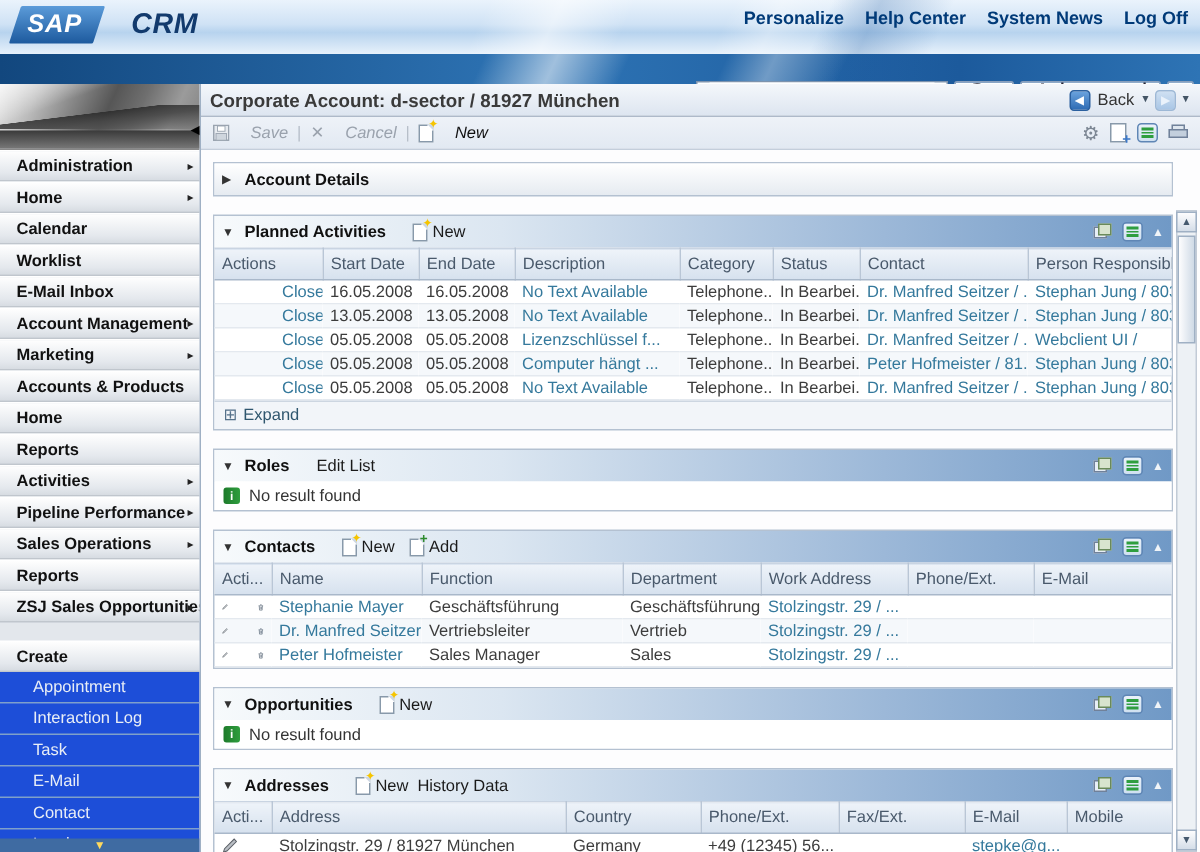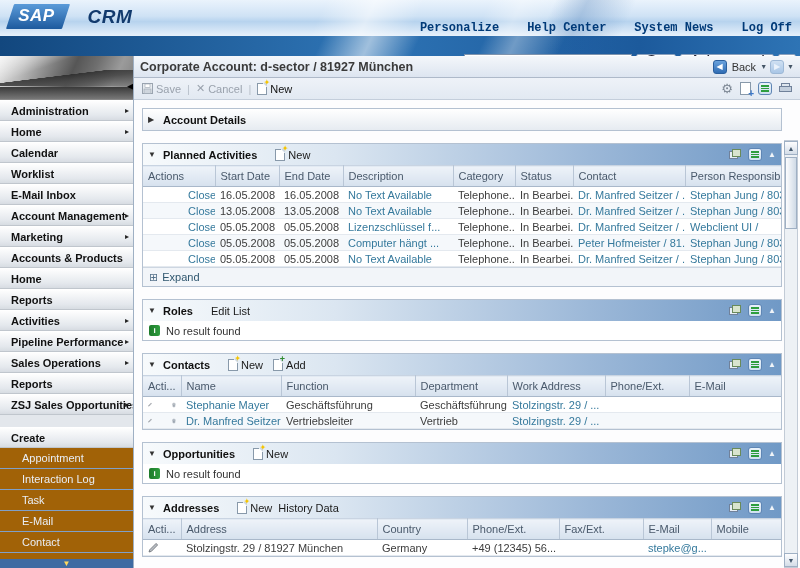--- a/index.html
+++ b/index.html
@@ -13,21 +13,21 @@
     background:
       linear-gradient(115deg, rgba(255,255,255,0) 40%, rgba(255,255,255,.55) 46%, rgba(255,255,255,0) 52%),
       linear-gradient(115deg, rgba(255,255,255,0) 60%, rgba(255,255,255,.35) 64%, rgba(255,255,255,0) 70%),
       linear-gradient(115deg, rgba(30,90,160,0) 68%, rgba(30,90,160,.25) 72%, rgba(30,90,160,0) 78%);
     pointer-events:none; }
   .logo-wrap { position:absolute; left:10px; top:4px; display:flex; align-items:center; }
   .sap-shape { display:inline-block; background:linear-gradient(180deg,#5b9bd9 0%,#1d5a9e 100%);
     transform:skewX(-18deg); padding:2px 12px 3px 8px; border-radius:1px; }
   .sap-shape b { display:inline-block; transform:skewX(18deg); color:#fff; font-style:italic; font-size:17px; letter-spacing:.5px; }
   .crm-text { color:#123a6d; font-weight:bold; font-style:italic; font-size:19px; margin-left:21px; letter-spacing:.5px; }
-  .top-links { position:absolute; right:8px; top:21px; display:flex; gap:28px;font-family:Liberation Mono, monospace; }
+  .top-links { position:absolute; right:8px; top:5px; display:flex; gap:14px; }
   .top-links span { color:#003a78; font-weight:bold; font-size:12px; cursor:pointer; }
 
   
   .bluebar { position:relative; height:20px;
     background:linear-gradient(90deg,#12477e 0%,#2e74b5 45%,#1c5a9c 80%,#2e74b5 100%); overflow:hidden; }
   .search-row { position:absolute; right:4px; top:16px; height:20px; display:flex; align-items:center; gap:4px; }
   .search-label { color:#f3f7fc; font-size:11px; margin-right:2px; }
   .combo { display:flex; align-items:center; background:#fff; border:1px solid #7e93ad; height:16px; width:168px;flex-direction:column; }
   .combo input { flex:1; border:0; outline:none; font:11px "Liberation Sans","DejaVu Sans",sans-serif; padding:0 4px; color:#222; min-width:0; }
   .combo .drop { width:15px; height:14px; margin-right:1px; background:linear-gradient(180deg,#fdfdfe,#cdd9e8);
@@ -51,42 +51,42 @@
     background:linear-gradient(173deg, rgba(40,40,40,0) 40%, rgba(40,40,40,.8) 41%, rgba(70,70,70,.9) 60%, rgba(120,120,120,.4) 100%); }
   .nav-photo .water { position:absolute; left:0; right:0; bottom:0; height:12px;
     background:linear-gradient(180deg,#3a3a3a,#777); }
   .collapse-handle { position:absolute; right:-1px; top:26px; font-size:9px; color:#000; cursor:pointer; line-height:9px; }
   .nav-item { height:21px; line-height:20px; padding:0 10px 0 11px; font-weight:bold; color:#111;
     background:linear-gradient(180deg,#fefefe 0%,#e4e8ed 75%,#d7dce2 100%);
     border-top:1px solid #ffffff; border-bottom:1px solid #c0c6cd; position:relative; cursor:pointer;
     white-space:nowrap; overflow:hidden; }
   .nav-item .arr { position:absolute; right:4px; top:0; font-size:8px; color:#222; }
   .nav-gap { height:12px; }
-  .create-item { height:21px; line-height:20px; padding-left:22px; color:#e9eef6; background:#a16207;
+  .create-item { height:21px; line-height:20px; padding-left:22px; color:#e9eef6; background:#1d4ed8;
     border-bottom:1px solid #7fa0c9; cursor:pointer; white-space:nowrap; overflow:hidden; }
   .side-scroll { position:absolute; left:0; right:0; bottom:0; height:9px; background:#3f6ba2; display:flex;
     align-items:center; justify-content:center; cursor:pointer; }
   .side-scroll span { font-size:8px; color:#ffd95e; line-height:8px; }
 
   
   .main { flex:1; display:flex; flex-direction:column; position:relative; min-width:0; background:#fdfdfe; }
   .titlebar { height:22px; background:linear-gradient(180deg,#f4f7fb 0%,#dde5f0 100%);
     border-bottom:1px solid #aeb9c9; display:flex; align-items:center; padding:0 6px; }
   .titlebar .ptitle { font-size:12.5px; font-weight:bold; color:#3a3a3a; flex:1; white-space:nowrap; overflow:hidden; }
   .navbtns { display:flex; align-items:center; gap:3px; }
   .sqicon { width:14px; height:14px; border-radius:3px; display:flex; align-items:center; justify-content:center;
     font-size:8px; color:#fff; cursor:pointer; }
   .sq-back { background:linear-gradient(180deg,#6aa2dd,#2f6cb4); border:1px solid #2a5f9e; }
   .sq-fwd  { background:linear-gradient(180deg,#cfe0f2,#a9c6e6); border:1px solid #9db8d6; color:#eaf2fb; }
   .caret { font-size:7px; color:#456; cursor:pointer; }
   .back-label { font-size:11px; color:#333; margin:0 1px 0 2px; cursor:pointer; }
 
   .toolbar { height:22px; background:linear-gradient(180deg,#eef2f8,#e2e9f2); border-bottom:1px solid #c4cedb;
     display:flex; align-items:center; padding:0 8px; gap:6px; }
-  .tool { display:flex; align-items:center; gap:3px; cursor:pointer; }
+  .tool { display:flex; align-items:center; gap:14px; cursor:pointer;font-style:italic; }
   .tool.disabled { color:#9aa2ad; }
   .tool.enabled { color:#111; }
   .tsep { color:#b7bfc9; }
   .tool-right { margin-left:auto; display:flex; align-items:center; gap:7px; }
   .gear { font-size:13px; color:#7d8794; line-height:13px; cursor:pointer; }
 
   
   .content { flex:1; position:relative; padding:0 18px 0 8px; overflow:hidden; }
   .panel { border:1px solid #b4c1d1; margin-top:12px; background:#fff; }
   .panel.first { margin-top:8px; }
@@ -540,20 +540,38 @@
                     </svg>
                   </span>
                 </td>
               <td><a class="lnk">Dr. Manfred Seitzer</a></td>
               <td>Vertriebsleiter</td>
               <td>Vertrieb</td>
               <td><a class="lnk">Stolzingstr. 29 / ...</a></td>
               <td></td>
               <td></td>
             </tr>
+            <tr>
+              <td>
+                  <span class="acts">
+                    <svg class="i" width="11" height="11" viewBox="0 0 11 11">
+                      <path d="M1 10l2.3-.6L9.6 3 8.1 1.4 1.7 7.8 1 10z" fill="#b9bec4" stroke="#5a5f66" stroke-width=".7"></path>
+                    </svg>
+                    <svg class="i" width="10" height="12" viewBox="0 0 10 12">
+                      <path d="M1 3h8M3.5 1.2h3M2.2 3l.5 7.6h4.6L7.8 3M3.9 4.8v4.4M6.1 4.8v4.4" stroke="#4a5a6c" stroke-width="1" fill="none"></path>
+                    </svg>
+                  </span>
+                </td>
+              <td><a class="lnk">Peter Hofmeister</a></td>
+              <td>Sales Manager</td>
+              <td>Sales</td>
+              <td><a class="lnk">Stolzingstr. 29 / ...</a></td>
+              <td></td>
+              <td></td>
+            </tr>
           </tbody>
         </table>
       </div>
 
       <div class="panel">
         <div class="phead">
           <span class="ptoggle">▼</span>
           <b>Opportunities</b>
           <span class="actions">
             <span class="phead-link">

